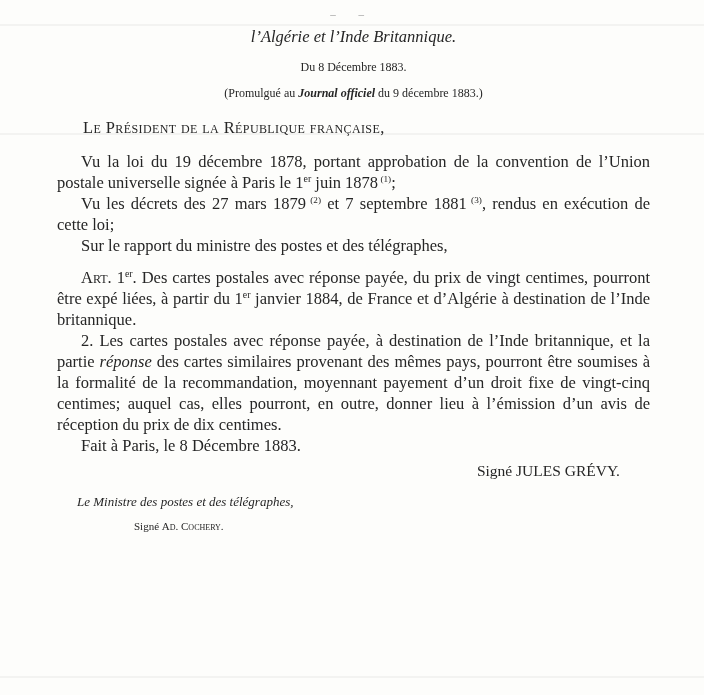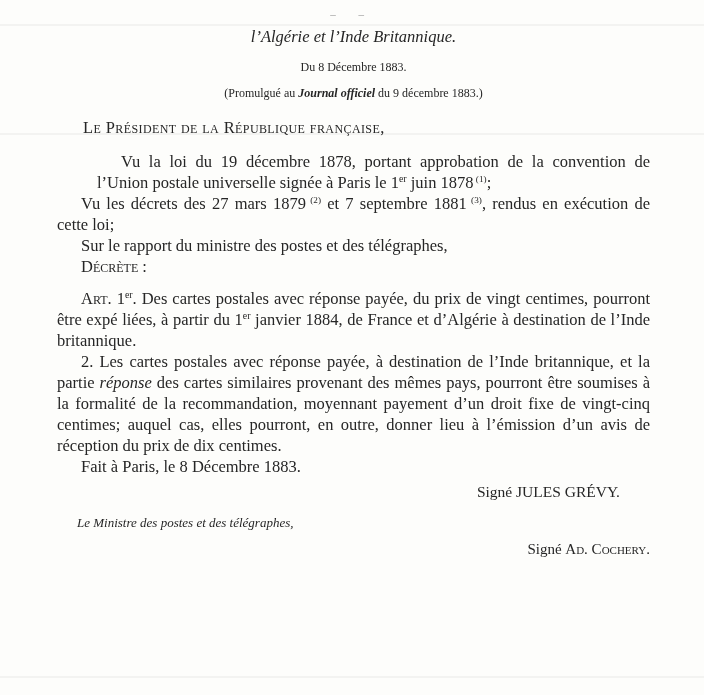--- a/index.html
+++ b/index.html
@@ -77,37 +77,36 @@
     font-variant: small-caps;
     letter-spacing: 0.4px;
   }
   .par {
     margin: 0;
     font-size: 16.5px;
     line-height: 21px;
     text-align: justify;
     text-indent: 24px;
   }
-  .gap-recitals { margin-top: 13px; margin-left: 40px; }
+  .gap-recitals { margin-top: 13px; }
   .gap-decree   { margin-top: 0; }
   .gap-article  { margin-top: 11px; }
   .sig-president {
     margin: 6px 30px 0 0;
     font-size: 15.5px;
     text-align: right;
   }
   .minister-title {
     margin: 14px 0 8px 20px;
     font-size: 13px;
     font-style: italic;
   }
   .sig-minister {
     margin: 10px 0 0 77px;
-    font-size: 15px;
-    text-align: right;
+    font-size: 11px;
   }
 </style>
 </head>
 <body>
 
 <div class="streak s1"></div>
 <div class="streak s2"></div>
 <div class="streak s3"></div>
 
 <div class="topmarks">–  –</div>
@@ -120,21 +119,20 @@
     <div class="promulgation"><span>(Promulgué au </span><span class="bi">Journal officiel</span><span> du 9 décembre 1883.)</span></div>
   </header>
 
   <main>
     <p class="salutation">Le Président de la République française,</p>
 
     <p class="par gap-recitals"><span>Vu la loi du 19 décembre 1878, portant approbation de la convention de l’Union postale universelle signée à Paris le 1</span><span class="sup">er</span><span> juin 1878</span><span class="note"> (1)</span><span>;</span></p>
     <p class="par"><span>Vu les décrets des 27 mars 1879</span><span class="note"> (2)</span><span> et 7 septembre 1881</span><span class="note"> (3)</span><span>, rendus en exécution de cette loi;</span></p>
     <p class="par"><span>Sur le rapport du ministre des postes et des télégraphes,</span></p>
 
-    <p class="par gap-decree"><span class="sc">Décrète :</span></p>
 
     <p class="par gap-article"><span class="sc">Art.</span><span> 1</span><span class="sup">er</span><span>. Des cartes postales avec réponse payée, du prix de vingt centimes, pourront être expé liées, à partir du 1</span><span class="sup">er</span><span> janvier 1884, de France et d’Algérie à destination de l’Inde britannique.</span></p>
     <p class="par"><span>2. Les cartes postales avec réponse payée, à destination de l’Inde britannique, et la partie </span><span class="i">réponse</span><span> des cartes similaires provenant des mêmes pays, pourront être soumises à la formalité de la recommandation, moyennant payement d’un droit fixe de vingt-cinq centimes; auquel cas, elles pourront, en outre, donner lieu à l’émission d’un avis de réception du prix de dix centimes.</span></p>
 
     <p class="par">Fait à Paris, le 8 Décembre 1883.</p>
 
     <p class="sig-president"><span class="b">Signé </span><span>JULES GRÉVY.</span></p>
 
     <p class="minister-title">Le Ministre des postes et des télégraphes,</p>
 

